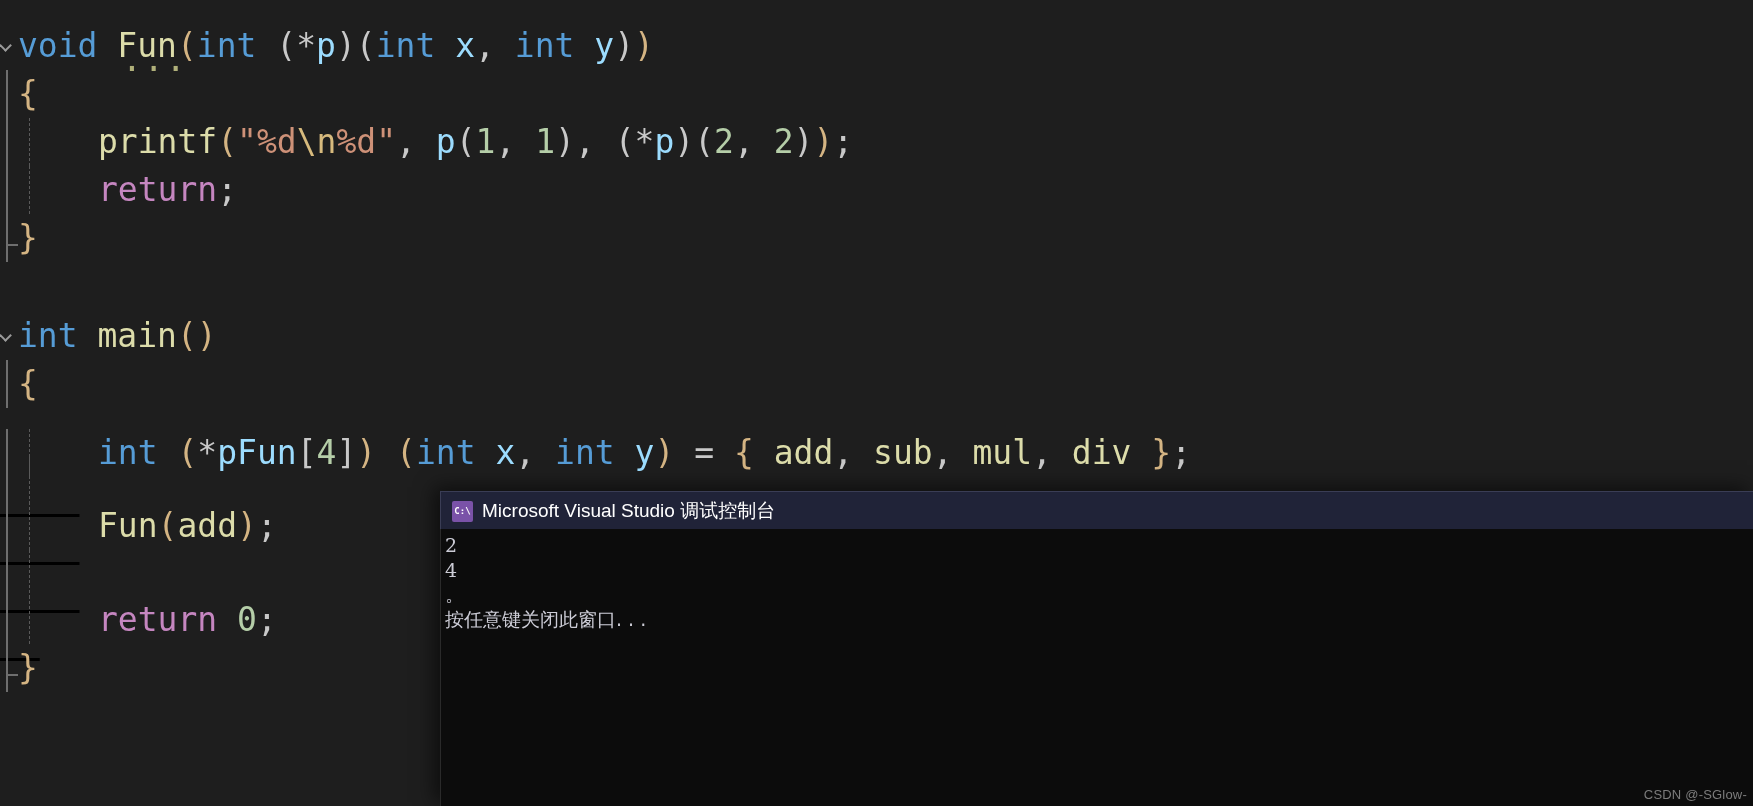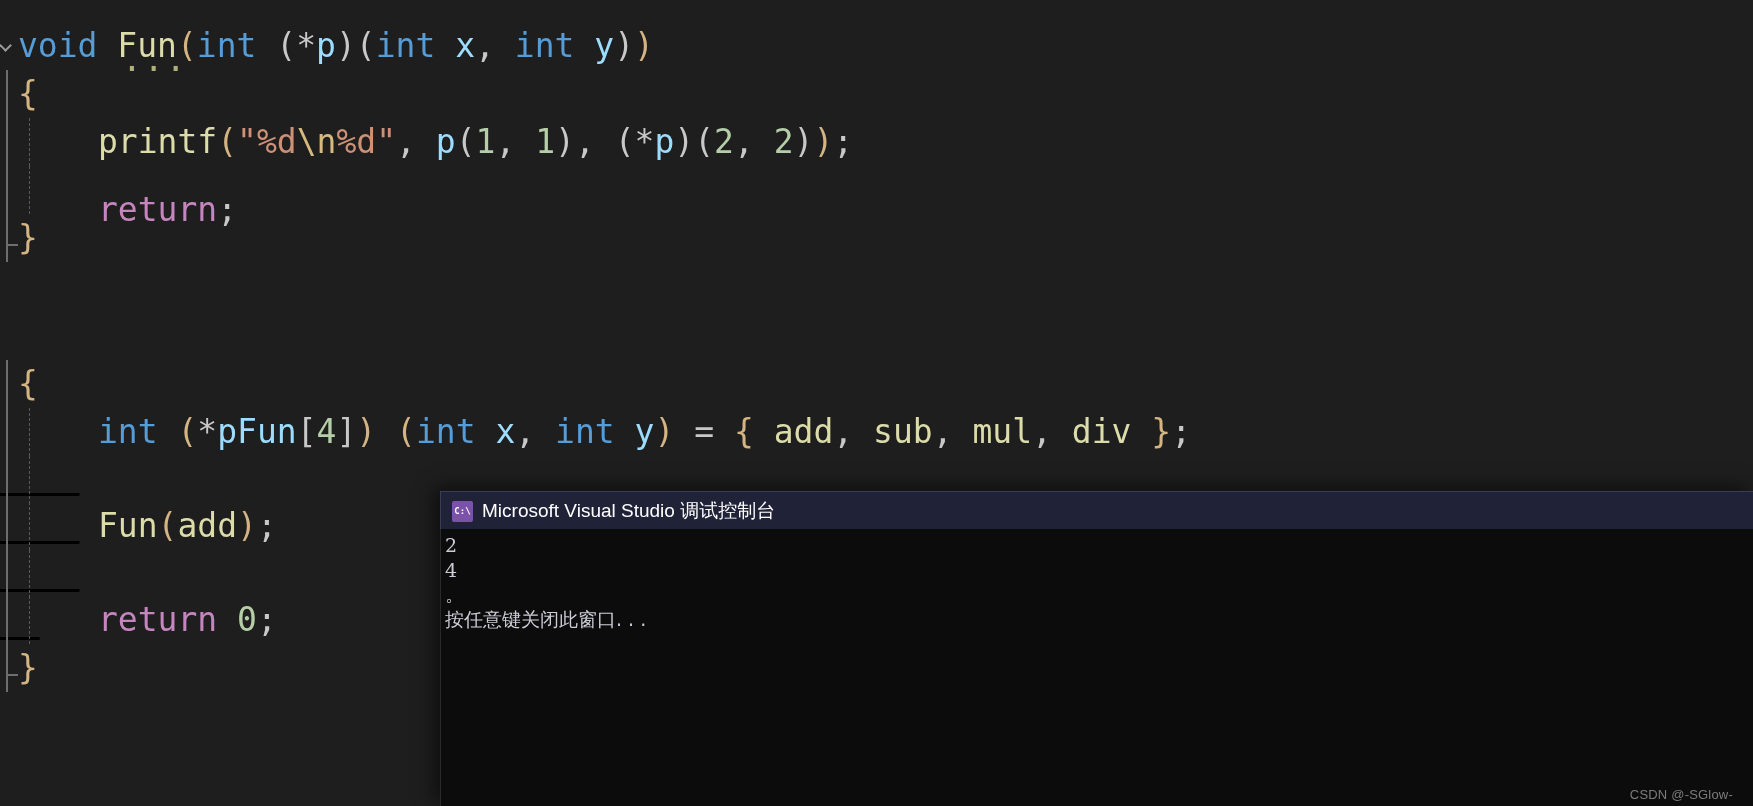--- a/index.html
+++ b/index.html
@@ -112,21 +112,21 @@
     font-size:19px;line-height:24.5px;
     color:#ccccd6;white-space:pre;
     letter-spacing:0px;
   }
   .con-line.cn{
     font-family:"DejaVu Sans","Liberation Sans",sans-serif;
     font-size:19px;
   }
   
   #watermark{
-    position:absolute;right:20px;bottom:4px;
+    position:absolute;right:6px;bottom:4px;
     font-family:"Liberation Sans","DejaVu Sans",sans-serif;
     font-size:13px;color:#7c7c7c;
     letter-spacing:.2px;
   }
 </style>
 </head>
 <body>
 
 <div id="editor">
 
@@ -151,43 +151,49 @@
     </div>
     <div class="guide"></div>
     <div class="txt" style="left:98px;"><span class="fn">printf</span><span class="paren">(</span><span class="str">"%d</span><span class="esc">\n</span><span class="str">%d"</span><span class="punc">,</span><span class="plain"> </span><span class="var">p</span><span class="paren2">(</span><span class="num">1</span><span class="punc">,</span><span class="plain"> </span><span class="num">1</span><span class="paren2">)</span><span class="punc">,</span><span class="plain"> </span><span class="paren2">(</span><span class="op">*</span><span class="var">p</span><span class="paren2">)</span><span class="paren2">(</span><span class="num">2</span><span class="punc">,</span><span class="plain"> </span><span class="num">2</span><span class="paren2">)</span><span class="paren">)</span><span class="punc">;</span></div>
   </div>
 
   <div class="code-line" style="top:166px;">
     <div class="gutter">
       <div class="regionbar"></div>
     </div>
     <div class="guide"></div>
-    <div class="txt" style="left:98px;margin-top:20px;"><span class="ret">return</span><span class="punc">;</span></div>
+    <div class="txt" style="left:98px;"><span class="ret">return</span><span class="punc">;</span></div>
   </div>
 
   <div class="code-line" style="top:214px;">
     <div class="gutter">
       <div class="regionbar bottomcap"></div>
     </div>
     <div class="txt"><span class="paren">}</span></div>
   </div>
 
   <div class="code-line" style="top:262px;">
     <div class="txt"></div>
   </div>
 
+  <div class="code-line" style="top:312px;">
+    <div class="gutter">
+      <div class="chev"></div>
+    </div>
+    <div class="txt"><span class="kw">int</span><span class="plain"> </span><span class="fn">main</span><span class="paren">(</span><span class="paren">)</span></div>
+  </div>
 
   <div class="code-line" style="top:360px;">
     <div class="gutter">
       <div class="regionbar"></div>
     </div>
     <div class="txt"><span class="paren">{</span></div>
   </div>
 
-  <div class="code-line" style="top:408px;text-decoration:underline;">
+  <div class="code-line" style="top:429px;text-decoration:underline;">
     <div class="gutter">
       <div class="regionbar"></div>
     </div>
     <div class="guide"></div>
     <div class="txt" style="left:98px;"><span class="kw">int</span><span class="plain"> </span><span class="paren">(</span><span class="op">*</span><span class="var">pFun</span><span class="punc">[</span><span class="num">4</span><span class="punc">]</span><span class="paren">)</span><span class="plain"> </span><span class="paren">(</span><span class="kw">int</span><span class="plain"> </span><span class="var">x</span><span class="punc">,</span><span class="plain"> </span><span class="kw">int</span><span class="plain"> </span><span class="var">y</span><span class="paren">)</span><span class="plain"> </span><span class="op">=</span><span class="plain"> </span><span class="paren">{</span><span class="plain"> </span><span class="fn">add</span><span class="punc">,</span><span class="plain"> </span><span class="fn">sub</span><span class="punc">,</span><span class="plain"> </span><span class="fn">mul</span><span class="punc">,</span><span class="plain"> </span><span class="fn">div</span><span class="plain"> </span><span class="paren">}</span><span class="punc">;</span></div>
   </div>
 
   <div class="code-line" style="top:456px;">
     <div class="gutter">
       <div class="regionbar"></div>

